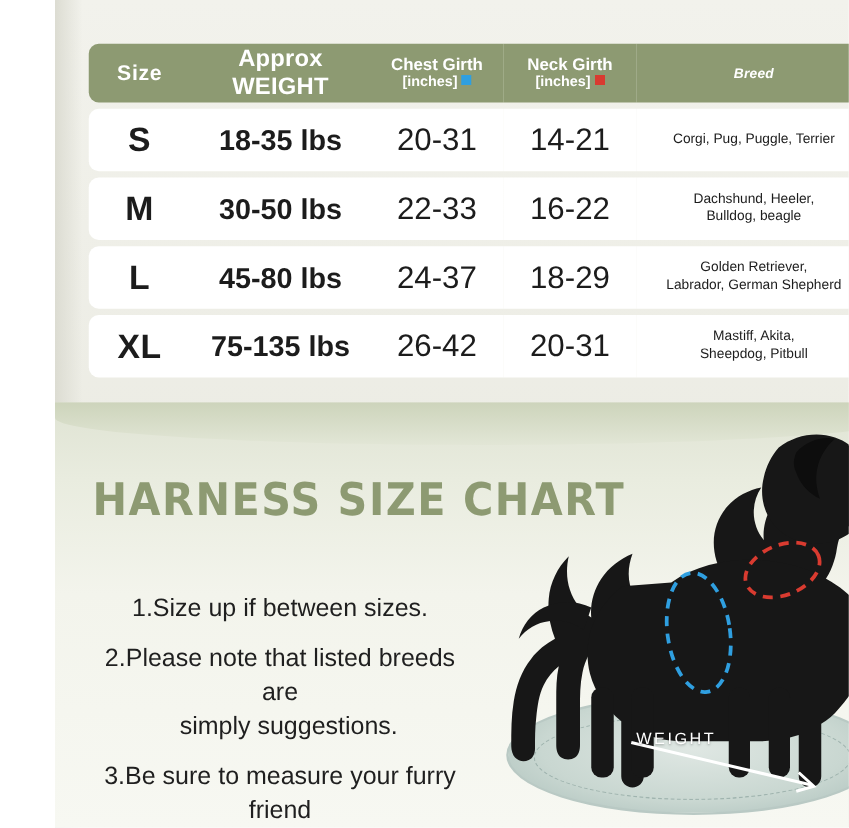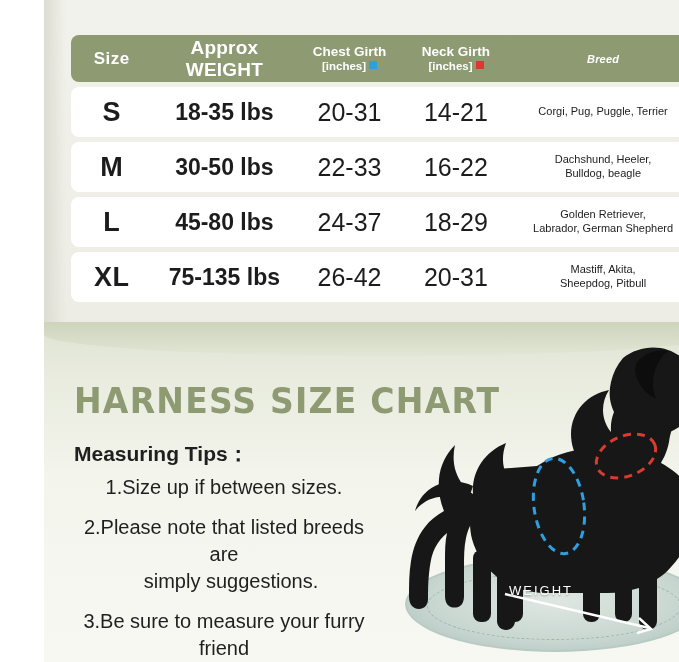--- a/index.html
+++ b/index.html
@@ -263,21 +263,20 @@
         </tr>
       </tbody>
     </table>
   </div>
 
   <div class="lower">
     <div class="lower-cap"></div>
 
     <div class="headline no-select">HARNESS SIZE CHART</div>
 
-    <div class="tips-title">Measuring Tips：</div>
 
     <ul class="tips-list">
       <li>
         <span>1.</span><span>Size up if between sizes.</span>
       </li>
       <li>
         <span>2.</span><span>Please note that listed breeds are</span>
         <span class="tip-cont">simply suggestions.</span>
       </li>
       <li>

